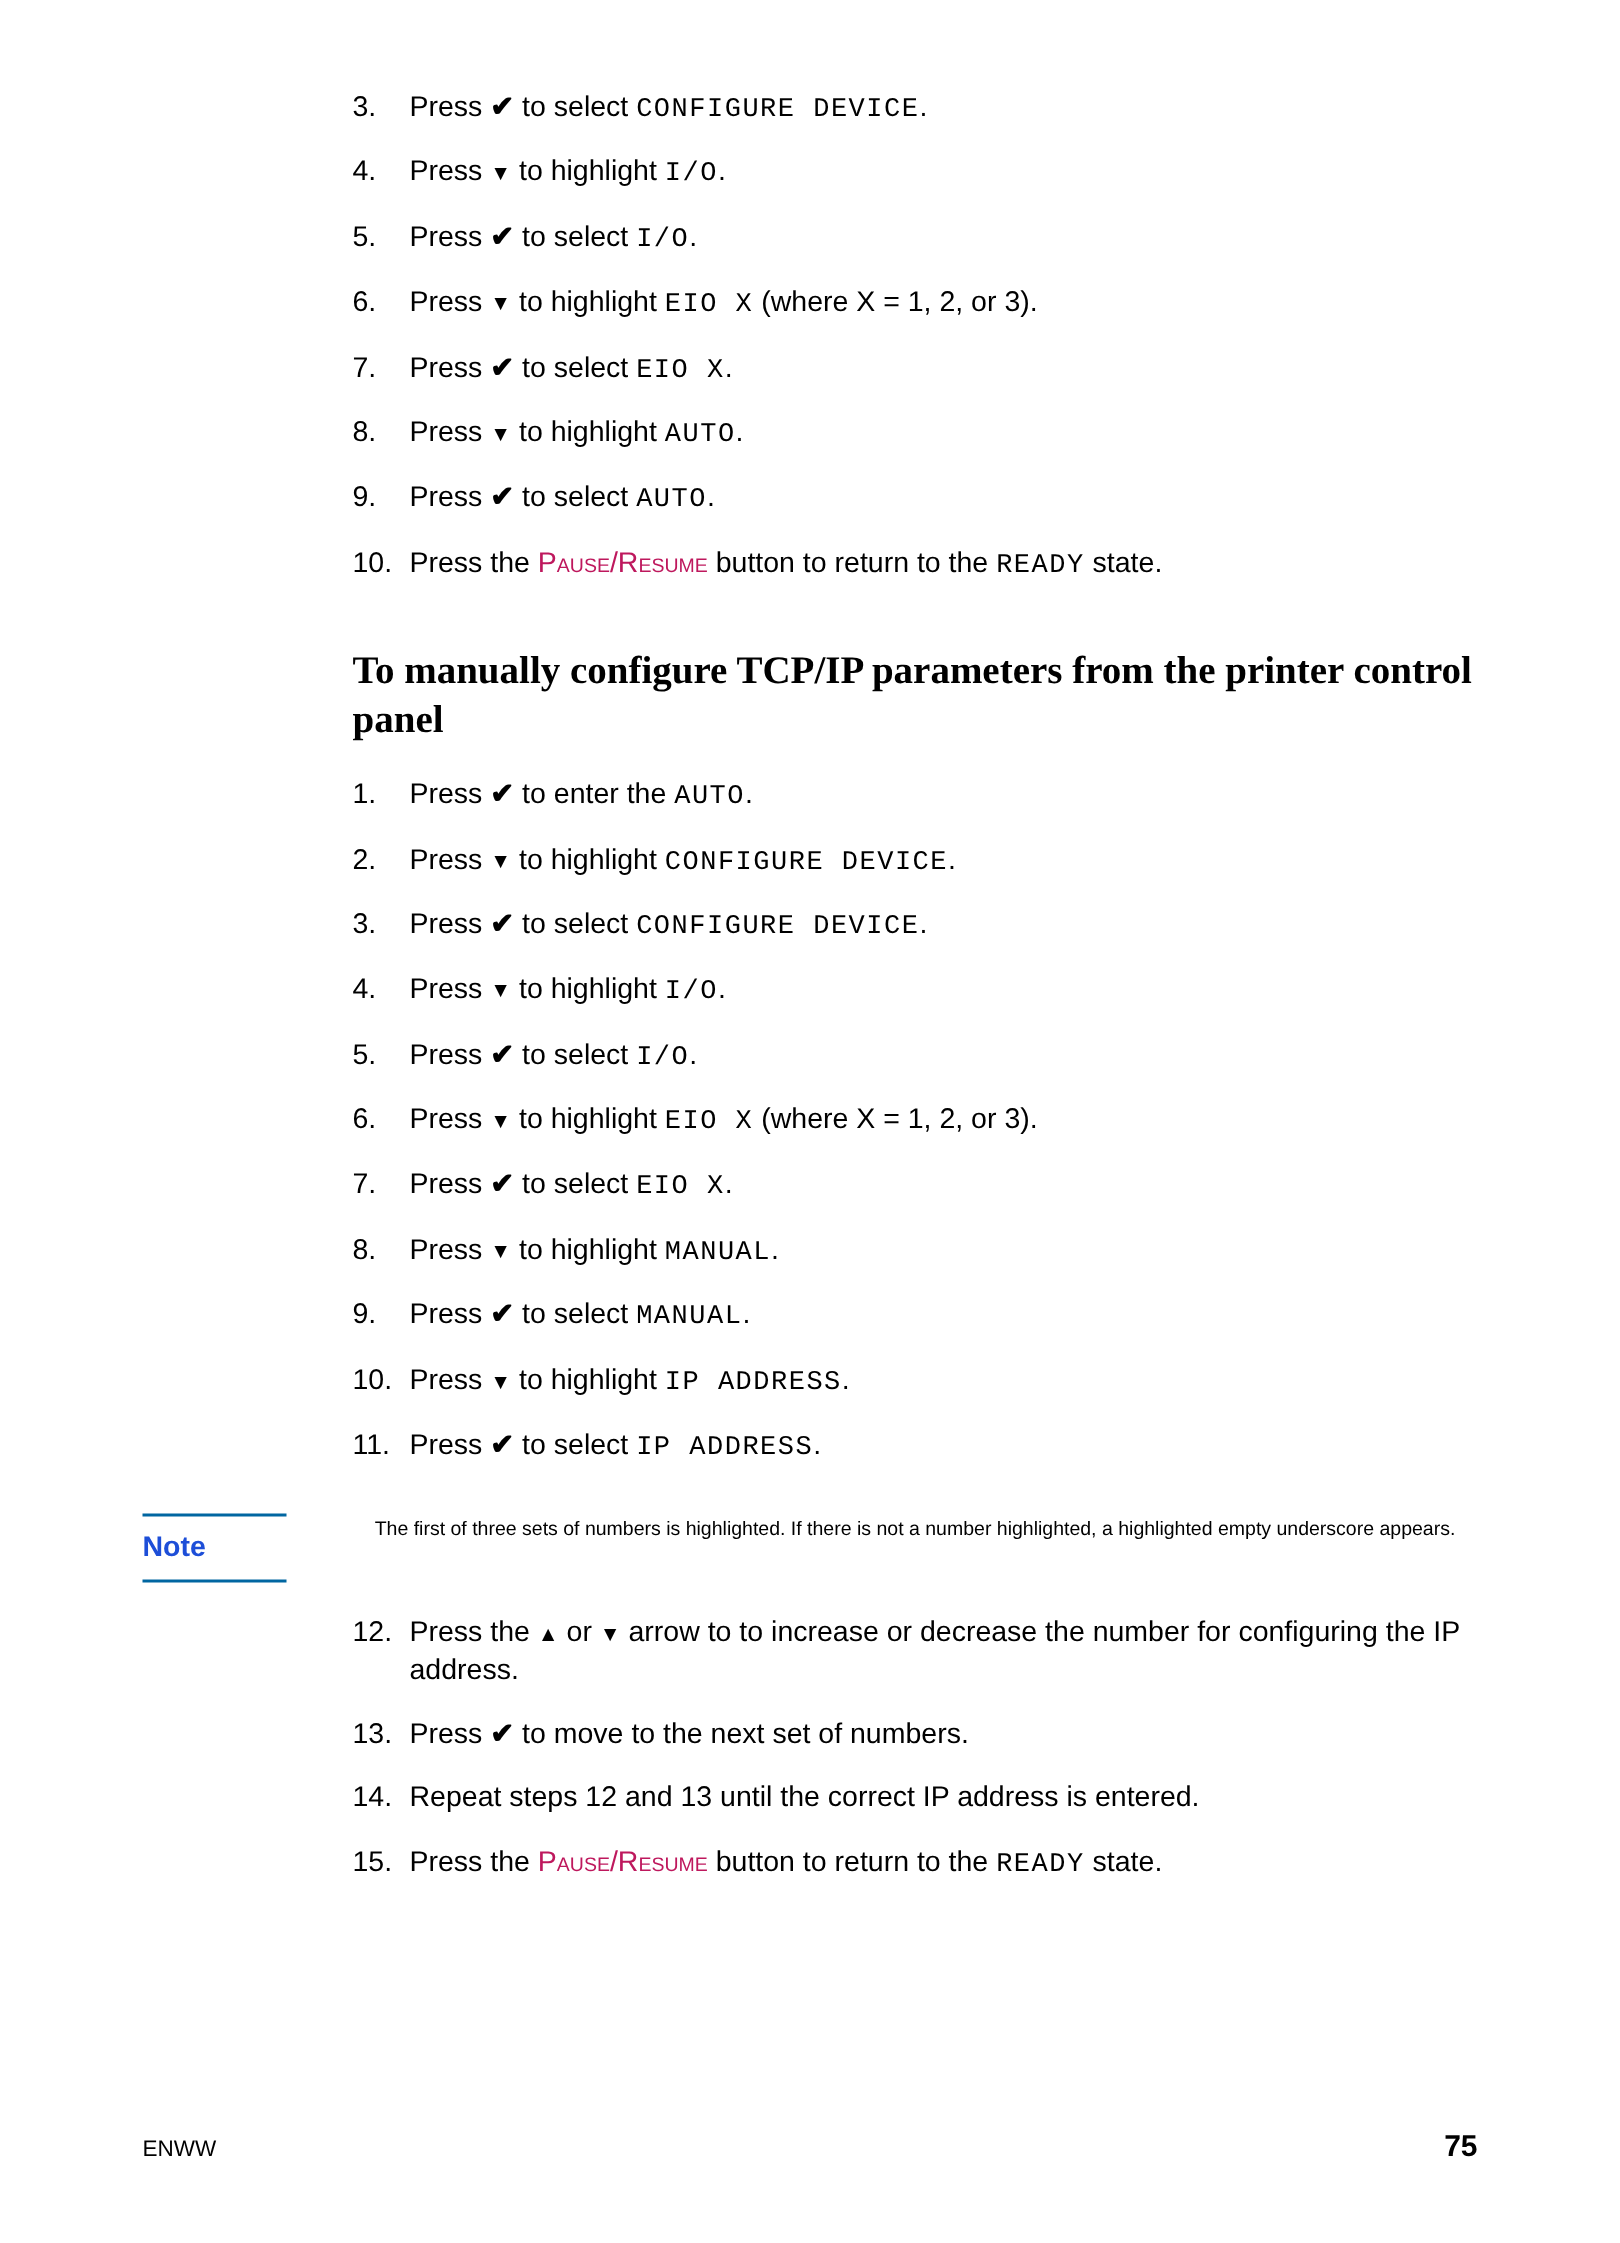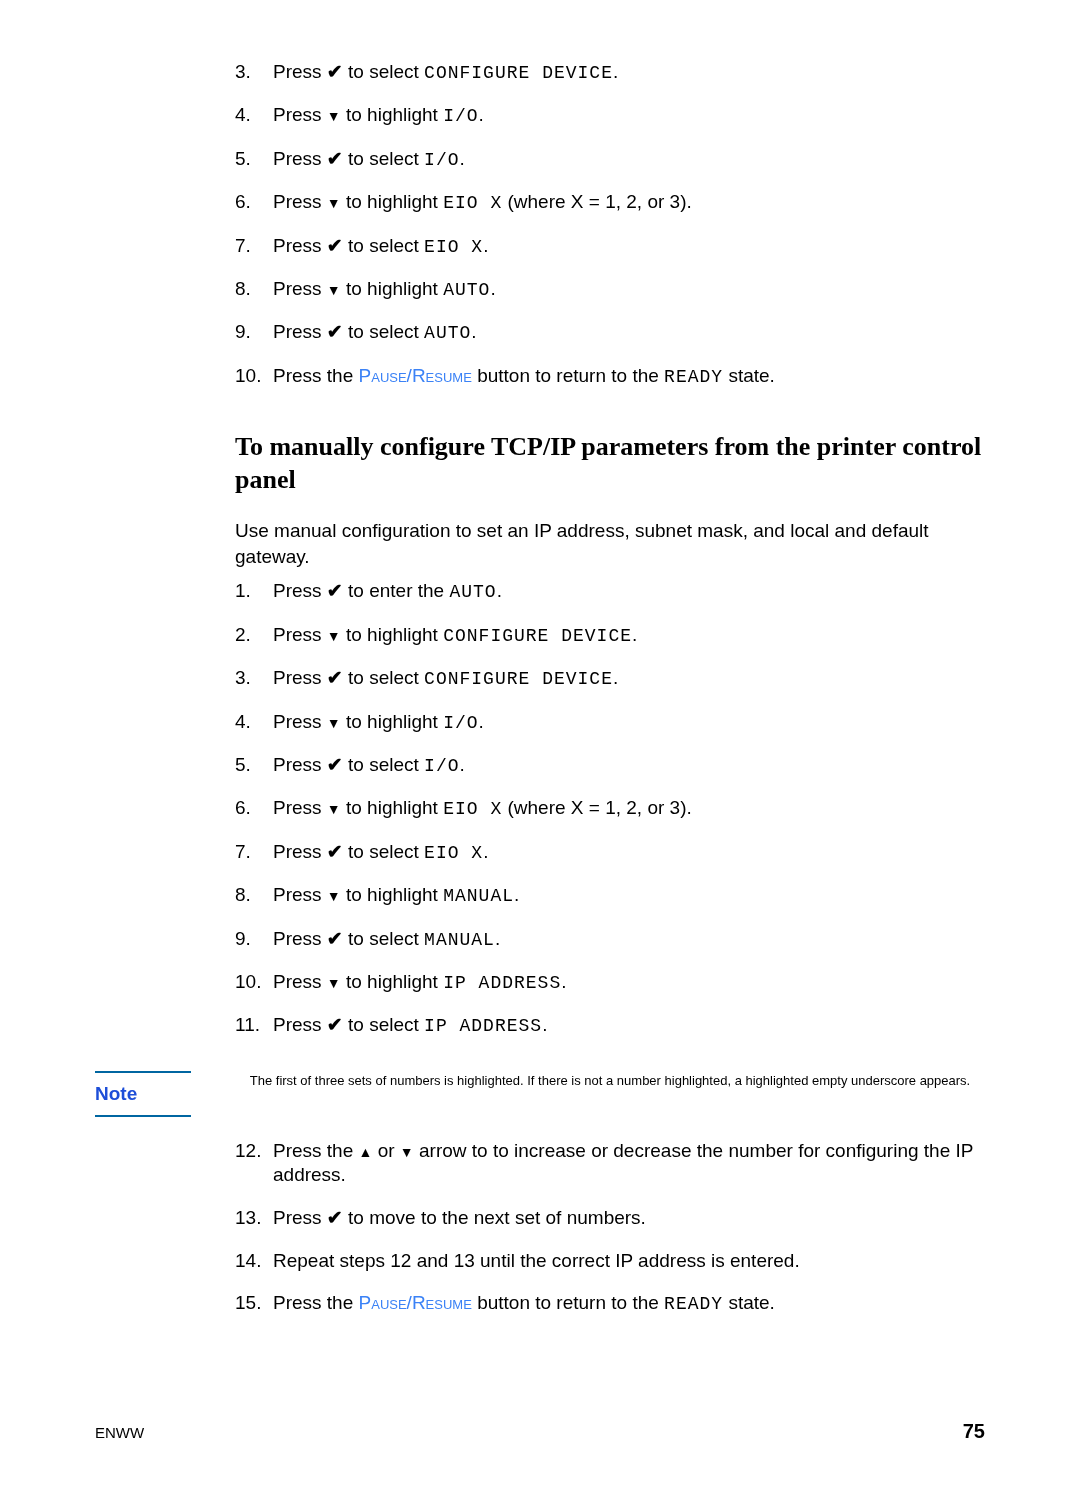--- a/index.html
+++ b/index.html
@@ -44,21 +44,21 @@
     vertical-align: middle;
   }
   .mono {
     font-family: "Courier New", monospace;
     letter-spacing: 1px;
     font-size: 18px;
     margin-top: 44px;
   }
   .smallcaps {
     font-variant: small-caps;
-    color: #3b82f6;
+    color: #be185d;
   }
   h2.section {
     font-size: 26px;
     font-weight: bold;
     margin-top: 42px;
     margin-bottom: 22px;
     line-height: 1.25;
     font-family: Liberation Serif, serif;
   }
   h3.subsection {
@@ -125,21 +125,20 @@
       <li><span class="num">4.</span>Press <span class="arrow">▼</span> to highlight <span class="mono">I/O</span>.</li>
       <li><span class="num">5.</span>Press <span class="check">✔</span> to select <span class="mono">I/O</span>.</li>
       <li><span class="num">6.</span>Press <span class="arrow">▼</span> to highlight <span class="mono">EIO X</span> (where X = 1, 2, or 3).</li>
       <li><span class="num">7.</span>Press <span class="check">✔</span> to select <span class="mono">EIO X</span>.</li>
       <li><span class="num">8.</span>Press <span class="arrow">▼</span> to highlight <span class="mono">AUTO</span>.</li>
       <li><span class="num">9.</span>Press <span class="check">✔</span> to select <span class="mono">AUTO</span>.</li>
       <li><span class="num">10.</span>Press the <span class="smallcaps">Pause/Resume</span> button to return to the <span class="mono">READY</span> state.</li>
     </ol>
 
   <h2 class="section">To manually configure TCP/IP parameters from the printer control panel</h2>
-  <p class="body">Use manual configuration to set an IP address, subnet mask, and local and default gateway.</p>
 
 
   <ol class="steps" id="steps-b">
       <li><span class="num">1.</span>Press <span class="check">✔</span> to enter the <span class="mono">AUTO</span>.</li>
       <li><span class="num">2.</span>Press <span class="arrow">▼</span> to highlight <span class="mono">CONFIGURE DEVICE</span>.</li>
       <li><span class="num">3.</span>Press <span class="check">✔</span> to select <span class="mono">CONFIGURE DEVICE</span>.</li>
       <li><span class="num">4.</span>Press <span class="arrow">▼</span> to highlight <span class="mono">I/O</span>.</li>
       <li><span class="num">5.</span>Press <span class="check">✔</span> to select <span class="mono">I/O</span>.</li>
       <li><span class="num">6.</span>Press <span class="arrow">▼</span> to highlight <span class="mono">EIO X</span> (where X = 1, 2, or 3).</li>
       <li><span class="num">7.</span>Press <span class="check">✔</span> to select <span class="mono">EIO X</span>.</li>

